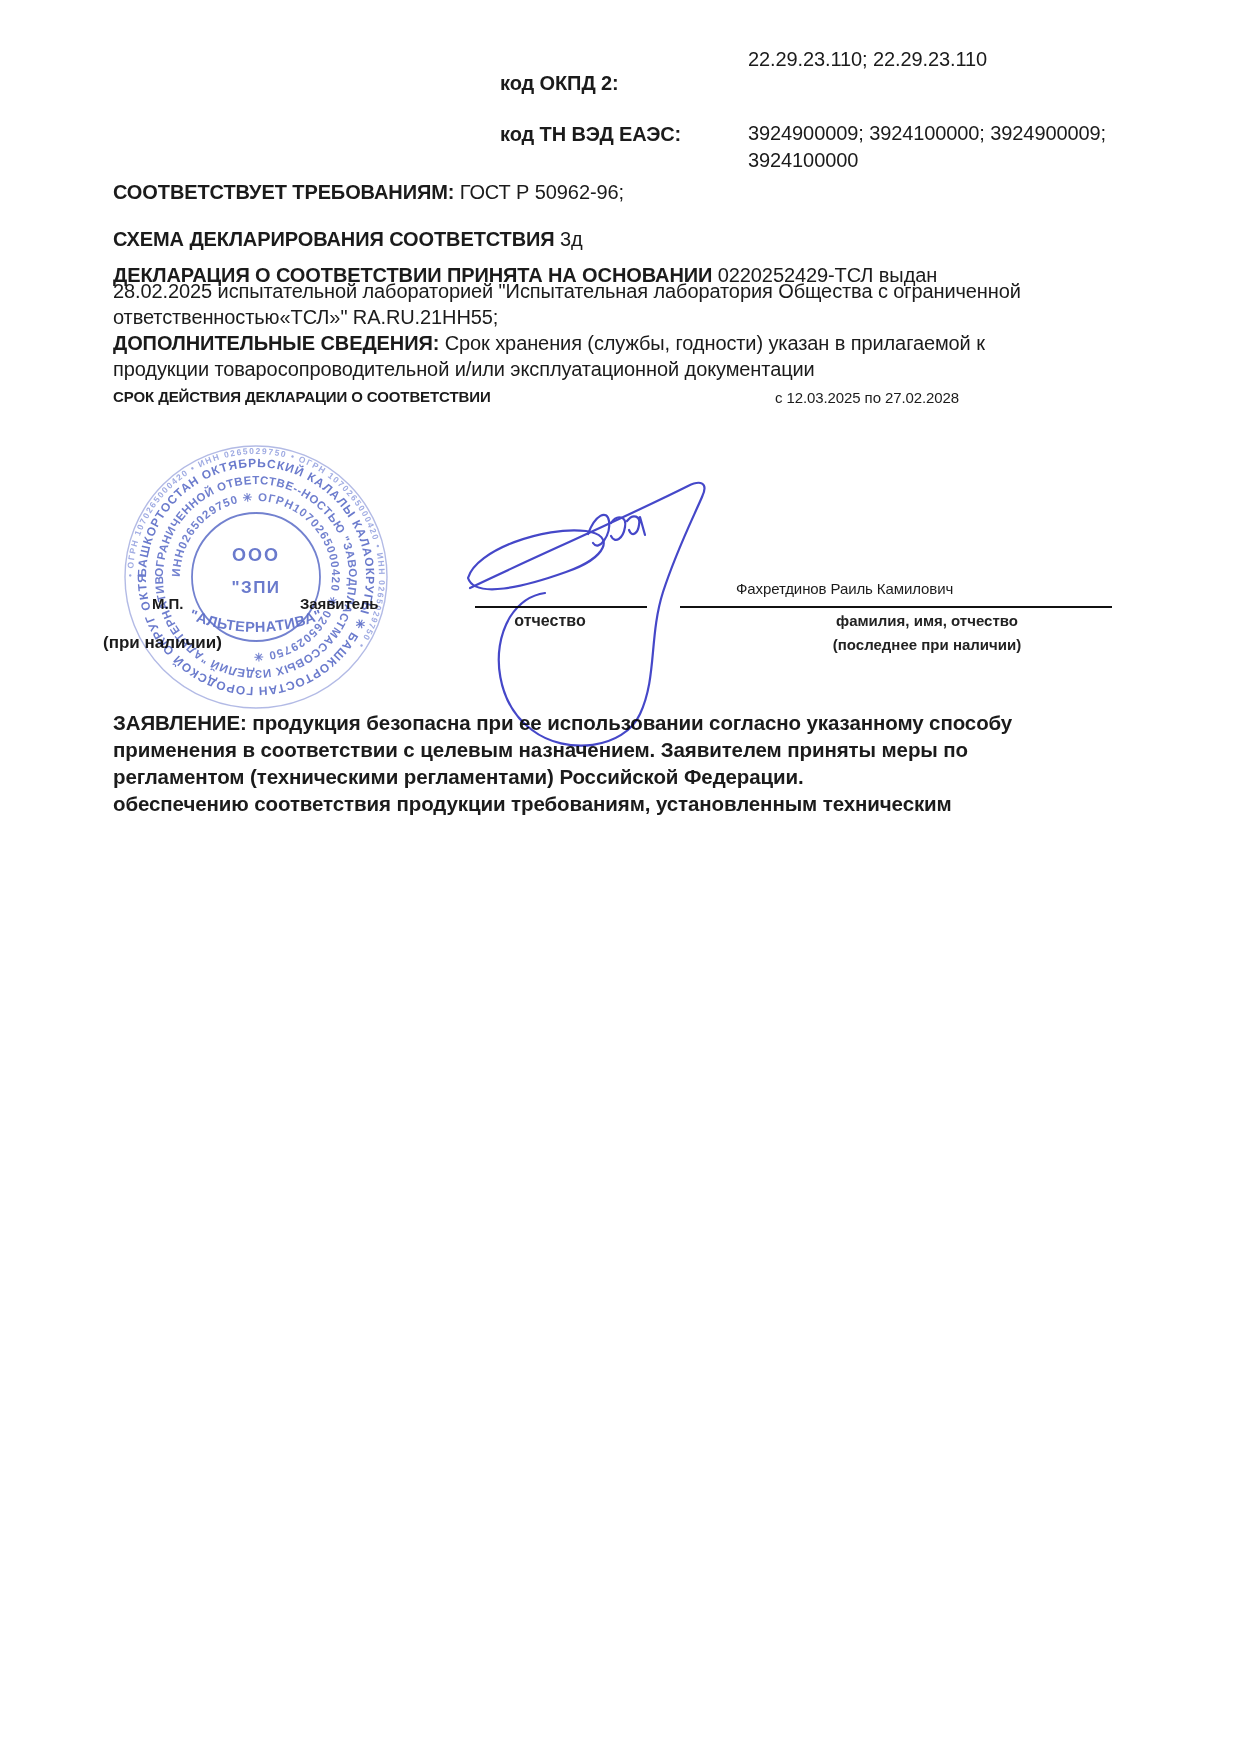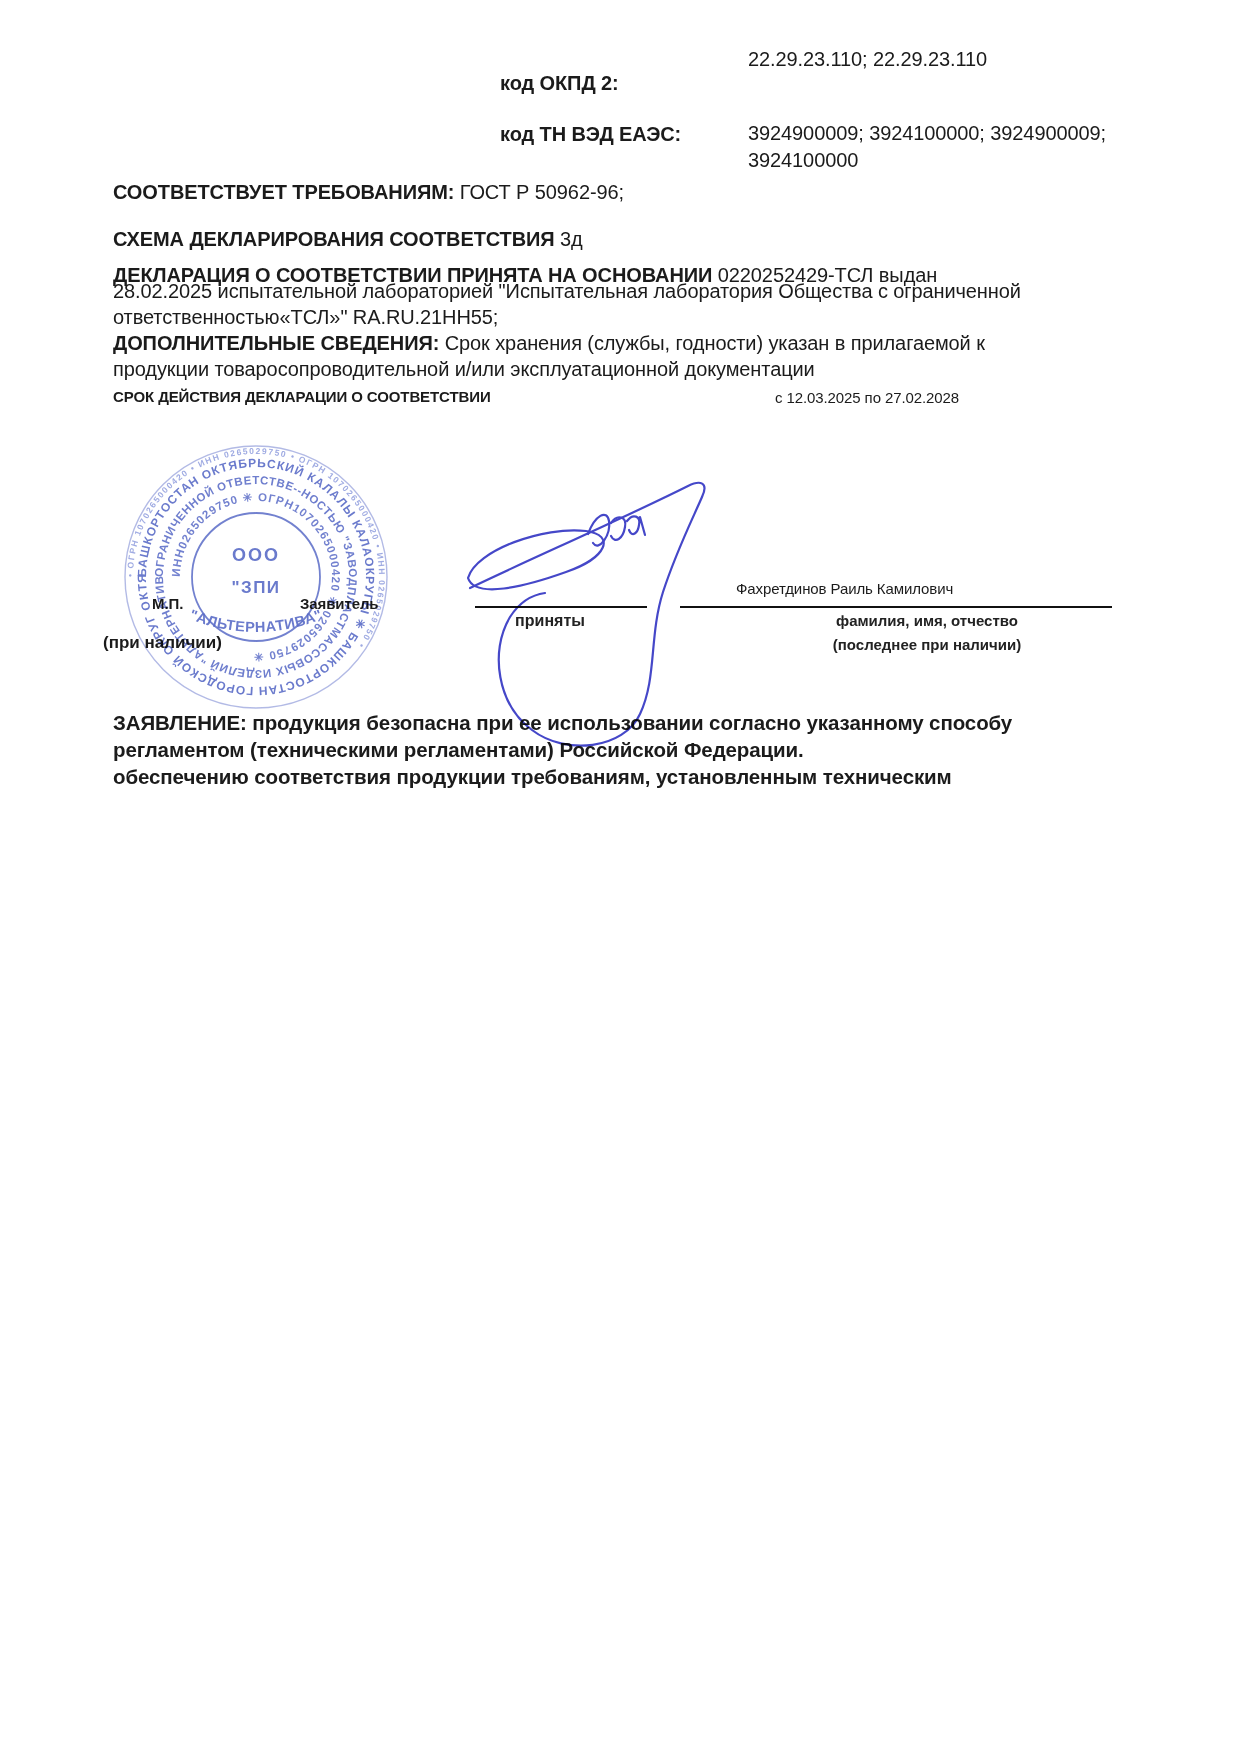--- a/index.html
+++ b/index.html
@@ -59,21 +59,21 @@
 <div class="abs t20 left-margin" style="top:356px;">продукции товаросопроводительной и/или эксплуатационной документации</div>
 
 <div class="abs t21 lbl" style="top:388px;left:113px;">СРОК ДЕЙСТВИЯ ДЕКЛАРАЦИИ О СООТВЕТСТВИИ</div>
 <div class="abs t21" style="top:389px;left:775px;">с 12.03.2025 по 27.02.2028</div>
 
 <div class="abs t21 lbl sig-block" style="top:595px;left:152px;">М.П.</div>
 <div class="abs lbl sig-block" style="top:633px;left:103px;font-size:17px;">(при наличии)</div>
 <div class="abs t21 lbl sig-block" style="top:595px;left:300px;">Заявитель</div>
 
 <div class="abs hline sig-block" style="top:606px;left:475px;width:172px;"></div>
-<div class="abs cap sig-block" style="top:612px;left:480px;width:140px;text-align:center;font-size:16px;">приняты</div>
+<div class="abs cap sig-block" style="top:612px;left:480px;width:140px;text-align:center;font-size:16px;">отчество</div>
 
 <div class="abs t21 sig-block" style="top:580px;left:708px;margin-left:28px;">Фахретдинов Раиль Камилович</div>
 <div class="abs hline sig-block" style="top:606px;left:680px;width:432px;"></div>
 <div class="abs cap sig-block" style="top:612px;left:742px;width:370px;text-align:center;">фамилия, имя, отчество</div>
 <div class="abs cap sig-block" style="top:636px;left:742px;width:370px;text-align:center;">(последнее при наличии)</div>
 
 <div class="abs stamp-wrap">
   <svg width="272" height="272" viewBox="0 0 272 272">
     <defs>
       <path id="ringTiny" d="M13,136 A123,123 0 1,1 259,136 A123,123 0 1,1 13,136"></path>
@@ -111,15 +111,16 @@
     <g fill="none" stroke="#3b3ec6" stroke-width="2.2" stroke-linecap="round" stroke-linejoin="round" opacity="0.95">
       <path d="M20,118 C28,90 96,66 138,71 C168,75 159,98 118,112 C76,127 27,139 20,118 Z"></path>
       <path d="M140,74 C147,55 159,49 161,61 C163,75 151,92 145,83 M163,63 C169,54 179,56 177,67 C175,79 167,84 163,76 M179,61 C185,53 193,56 191,65 C190,73 184,78 181,70 M192,57 L197,75"></path>
       <path d="M22,128 C80,100 172,60 240,26 C252,20 261,22 254,37 C244,60 228,92 215,132 C201,176 209,218 192,254 C176,289 118,296 84,270 C50,245 41,192 62,157 C71,143 82,135 97,133"></path>
     </g>
   </svg>
 </div>
 
 <div class="abs left-margin" style="top:709px;font-size:20.5px;line-height:27px;font-weight:700;letter-spacing:-0.1px;">
   <span style="display:block;">ЗАЯВЛЕНИЕ: продукция безопасна при ее использовании согласно указанному способу</span>
+  <span style="display:block;">применения в соответствии с целевым назначением. Заявителем приняты меры по</span>
   <span style="display:block;">регламентом (техническими регламентами) Российской Федерации.</span>
   <span style="display:block;">обеспечению соответствия продукции требованиям, установленным техническим</span>
 </div>
 
 </body></html>

